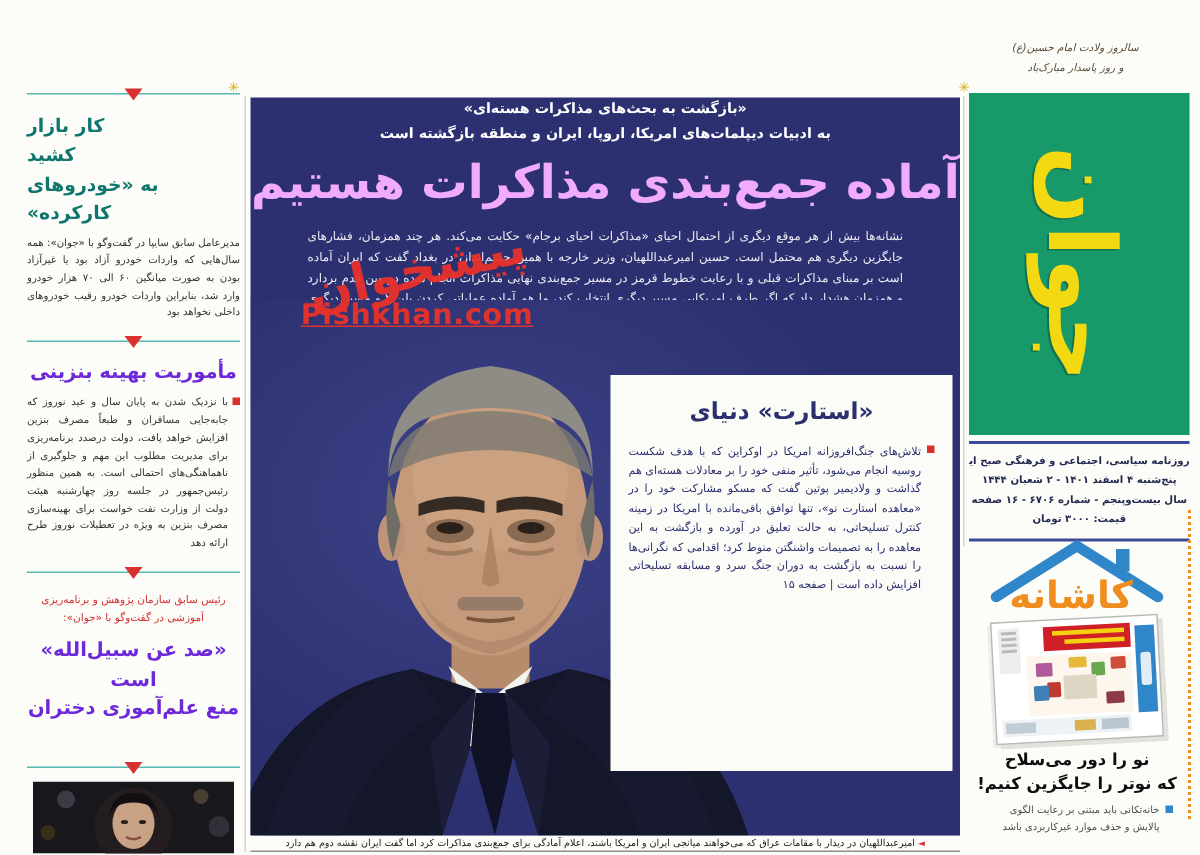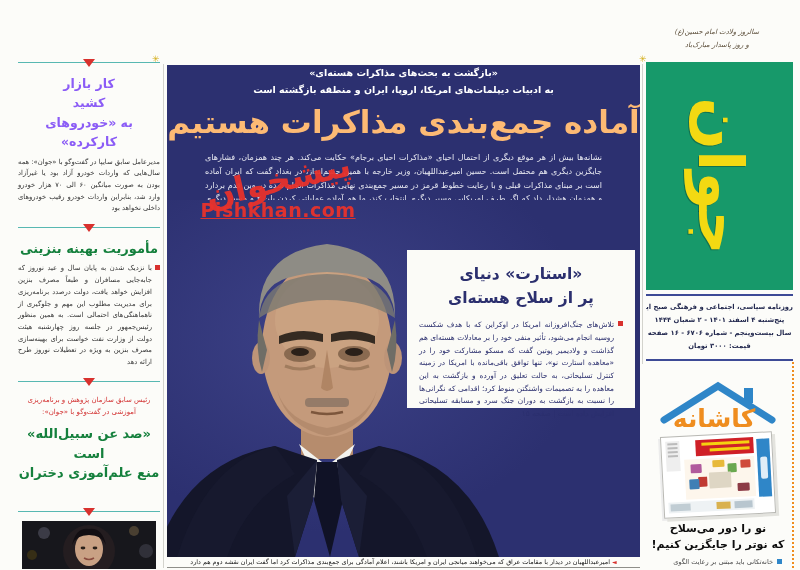--- a/index.html
+++ b/index.html
@@ -28,21 +28,21 @@
     transform:rotate(90deg);font-weight:bold;font-size:62px;line-height:1;
     text-shadow:1px 1px 0 rgba(0,0,0,.25);white-space:nowrap;
   }
   .paper-info{
     position:absolute;left:646px;top:294px;width:147px;
     border-top:2px solid #3d4a96;border-bottom:2px solid #3d4a96;
     padding:5px 0 6px;text-align:center;
     font-size:6.8px;line-height:1.9;color:#23294f;font-weight:bold;white-space:nowrap;overflow:hidden;
   }
   .kashaneh{
-    position:absolute;left:644px;top:362px;width:150px;height:206px;
+    position:absolute;left:644px;top:340px;width:150px;height:206px;
     border-right:2px dotted #ef8d1f;box-sizing:border-box;padding-top:16px;
   }
   .kash-logo{display:block;margin:0 auto;}
   .thumb-wrap{position:relative;width:112px;height:82px;margin:4px auto 0;transform:rotate(-3deg);}
   .thumb{
     position:absolute;inset:0;background:#fff;border:1px solid #b9b9b4;
     box-shadow:3px 3px 0 #e3e3de,-2px 2px 0 #ececec;
   }
   .thumb .strip{position:absolute;right:2px;top:6px;width:13px;height:58px;background:#2f86c8;}
   .thumb .strip i{position:absolute;left:3px;top:18px;width:7px;height:22px;background:#fff;opacity:.85;border-radius:2px;}
@@ -60,52 +60,52 @@
   .kash-bullets{margin:4px 10px 0 12px;}
   .kash-bullet{position:relative;font-size:6.6px;line-height:1.7;color:#4a4a4a;padding-right:9px;margin-top:3px;text-align:right;}
   .kash-bullet .sq{position:absolute;right:0;top:2px;width:5px;height:5px;background:#2f86c8;}
 
   
   .center-col{
     position:absolute;left:167px;top:65px;width:473px;height:492px;
     background:#2c3070;overflow:hidden;
   }
   .kicker{text-align:center;color:#fff;font-weight:bold;font-size:9.5px;line-height:1.75;}
-  .headline{margin-top:5px;text-align:center;color:#fdba74;font-weight:bold;font-size:31px;line-height:1.25;}
+  .headline{margin-top:5px;text-align:center;color:#f0abfc;font-weight:bold;font-size:31px;line-height:1.25;}
   .lead{
     margin:9px 38px 0;color:#e9eaf2;font-size:8px;line-height:1.72;text-align:justify;
   }
   .watermark{position:absolute;left:26px;top:98px;width:170px;text-align:center;z-index:6;color:#e8322c;}
   .wm-fa{display:block;transform:rotate(-13deg);font-weight:bold;font-size:34px;line-height:1;opacity:.95;}
   .wm-en{display:block;font-weight:bold;font-size:19px;letter-spacing:.5px;margin-top:2px;direction:ltr;opacity:.95;text-decoration:underline;}
   .portrait{position:absolute;left:0;top:135px;width:473px;height:357px;}
   .substory{
-    position:absolute;left:240px;top:185px;width:228px;height:158px;
+    position:absolute;left:240px;top:185px;width:228px;height:264px;
     background:#fbfbf7;z-index:5;box-sizing:border-box;padding:12px 12px 0;
   }
   .substory-title{text-align:center;color:#2b2f6e;font-weight:bold;font-size:15.5px;line-height:1.55;}
   .substory-body{position:relative;margin-top:9px;color:#2b2f6e;font-size:7.4px;line-height:1.72;text-align:justify;padding-right:9px;}
   .substory-body .sq{position:absolute;right:0;top:2px;width:5px;height:5px;background:#d8312e;}
   .photo-caption{
     position:absolute;left:167px;top:558px;width:473px;text-align:center;
     font-size:6.4px;color:#151515;
   }
   .photo-caption .mark{color:#d8312e;font-size:6px;}
   .bottom-rule{position:absolute;left:167px;top:567px;width:473px;border-top:1px solid #8f8f8a;}
 
   
   .left-col{position:absolute;left:18px;top:56px;width:142px;}
   .sep{position:relative;height:10px;margin:2px 0;}
   .sep .line{position:absolute;left:0;right:0;top:4px;height:1px;background:#57b8b2;}
   .sep .tri{
     position:absolute;left:50%;top:1px;margin-left:-6px;width:0;height:0;
     border-left:6px solid transparent;border-right:6px solid transparent;border-top:8px solid #d8312e;
   }
-  .news-title-red{color:#8b5cf6;font-weight:bold;font-size:12.5px;line-height:1.55;text-align:center;margin-top:6px;}
-  .news-title-black{color:#15803d;font-weight:bold;font-size:13px;line-height:1.5;text-align:center;margin-top:6px;}
+  .news-title-red{color:#0f766e;font-weight:bold;font-size:12.5px;line-height:1.55;text-align:left;margin-top:6px;}
+  .news-title-black{color:#6d28d9;font-weight:bold;font-size:13px;line-height:1.5;text-align:center;margin-top:6px;}
   .news-body{position:relative;font-size:6.8px;line-height:1.72;color:#333;text-align:justify;margin-top:5px;}
   .news-body.bulleted{padding-right:8px;}
   .news-body .sq{position:absolute;right:0;top:2px;width:5px;height:5px;background:#d8312e;}
   .news-kicker{color:#d22f2f;font-size:7px;line-height:1.7;text-align:center;margin-top:8px;}
   .gap-lg{height:22px;}
   .woman-photo{display:block;margin:4px auto 0;}
 </style>
 </head>
 <body>
 
@@ -251,21 +251,20 @@
       <path d="M332,357 Q302,262 212,246 L170,260 L174,300 L192,357 Z" fill="#14162a"></path>
       <path d="M128,357 L146,300 L150,260 L120,296 Z" fill="#1b1e36"></path>
       <path d="M192,357 L174,300 L170,260 L200,296 Z" fill="#1b1e36"></path>
       <path d="M108,246 Q40,262 10,357 L60,357 Q80,300 128,274 Z" fill="#181a30" opacity="0.8"></path>
       <path d="M212,246 Q280,262 310,357 L260,357 Q240,300 192,274 Z" fill="#181a30" opacity="0.8"></path>
     </svg>
 
     <div class="substory">
       <div class="substory-title">
         <div>«استارت» دنیای</div>
-        <div>پر از سلاح هسته‌ای</div>
       </div>
       <div class="substory-body">
         <span class="sq"></span>
         <span>تلاش‌های جنگ‌افروزانه امریکا در اوکراین که با هدف شکست روسیه انجام می‌شود، تأثیر منفی خود را بر معادلات هسته‌ای هم گذاشت و ولادیمیر پوتین گفت که مسکو مشارکت خود را در «معاهده استارت نو»، تنها توافق باقی‌مانده با امریکا در زمینه کنترل تسلیحاتی، به حالت تعلیق در آورده و بازگشت به این معاهده را به تصمیمات واشنگتن منوط کرد؛ اقدامی که نگرانی‌ها را نسبت به بازگشت به دوران جنگ سرد و مسابقه تسلیحاتی افزایش داده است | صفحه ۱۵</span>
       </div>
     </div>
   </div>
 
   <div class="photo-caption">
     <span class="mark">◄</span>

